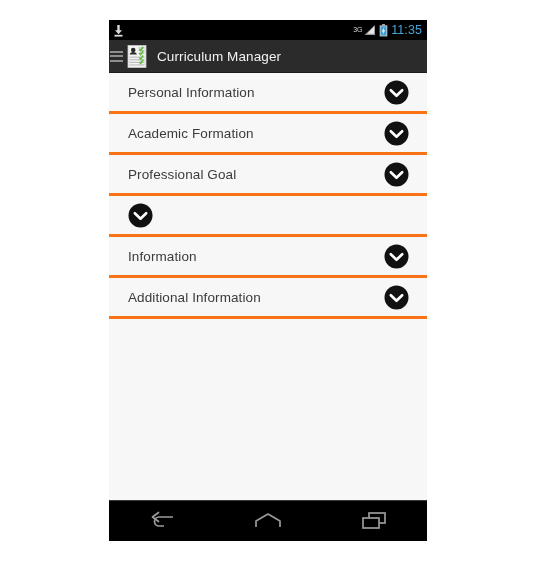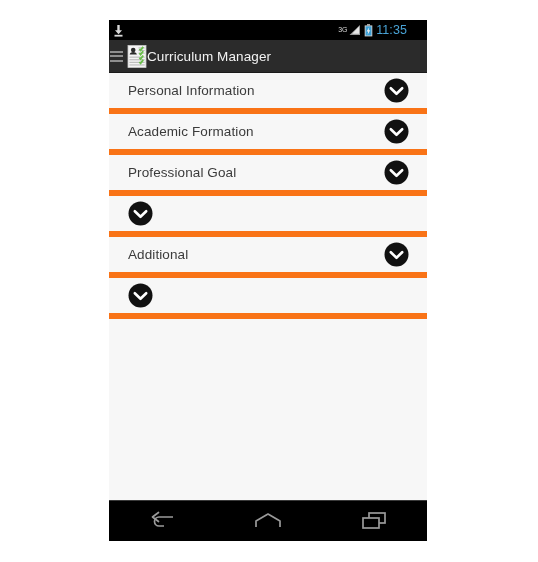--- a/index.html
+++ b/index.html
@@ -27,21 +27,21 @@
   }
 
   
   .status-bar {
     position: relative;
     height: 20px;
     background: #000000;
     display: flex;
     align-items: center;
     justify-content: space-between;
-    padding: 0 20px 0 4px;
+    padding: 0 5px 0 4px;
     box-sizing: border-box;
   }
   .status-left {
     display: flex;
     align-items: center;
     gap: 4px;
   }
   .status-right {
     display: flex;
     align-items: center;
@@ -97,37 +97,37 @@
   .app-icon {
     flex: none;
     margin-left: 2px;
     width: 20px;
     height: 23px;
     display: block;
   }
   .app-title {
     color: #f2f2f2;
     font-size: 13.5px;
-    margin-left: 0;
+    margin-left: 10px;
     letter-spacing: 0.1px;
     white-space: nowrap;
   }
 
   
   .list {
     background: #f7f7f7;
   }
   .list-row {
     height: 41px;
     display: flex;
     align-items: center;
     justify-content: space-between;
     padding: 0 18px 0 19px;
     box-sizing: border-box;
-    border-bottom: 6px solid #f97316;
+    border-bottom: 3px solid #f97316;
     background: #f7f7f7;
   }
   .row-label {
     color: #3b3b3b;
     font-size: 13.5px;
     letter-spacing: 0.1px;
     white-space: nowrap;
   }
   .chev-icon {
     width: 25px;
@@ -241,28 +241,29 @@
     </div>
 
     <div class="list-row">
       <svg class="chev-icon" viewBox="0 0 25 25">
         <circle cx="12.5" cy="12.5" r="12" fill="#111111"></circle>
         <polyline points="6.8,10.2 12.5,15.8 18.2,10.2" fill="none" stroke="#ffffff" stroke-width="2.6" stroke-linecap="round" stroke-linejoin="round"></polyline>
       </svg>
     </div>
 
     <div class="list-row">
-      <span class="row-label">Additional</span>
-      <svg class="chev-icon" viewBox="0 0 25 25">
-        <circle cx="12.5" cy="12.5" r="12" fill="#111111"></circle>
-        <polyline points="6.8,10.2 12.5,15.8 18.2,10.2" fill="none" stroke="#ffffff" stroke-width="2.6" stroke-linecap="round" stroke-linejoin="round"></polyline>
-      </svg>
-    </div>
-
-    <div class="list-row">
+      <span class="row-label">Information</span>
+      <svg class="chev-icon" viewBox="0 0 25 25">
+        <circle cx="12.5" cy="12.5" r="12" fill="#111111"></circle>
+        <polyline points="6.8,10.2 12.5,15.8 18.2,10.2" fill="none" stroke="#ffffff" stroke-width="2.6" stroke-linecap="round" stroke-linejoin="round"></polyline>
+      </svg>
+    </div>
+
+    <div class="list-row">
+      <span class="row-label">Additional Information</span>
       <svg class="chev-icon" viewBox="0 0 25 25">
         <circle cx="12.5" cy="12.5" r="12" fill="#111111"></circle>
         <polyline points="6.8,10.2 12.5,15.8 18.2,10.2" fill="none" stroke="#ffffff" stroke-width="2.6" stroke-linecap="round" stroke-linejoin="round"></polyline>
       </svg>
     </div>
 
   </div>
 
   <div class="nav-bar">
     <div class="nav-btn">

